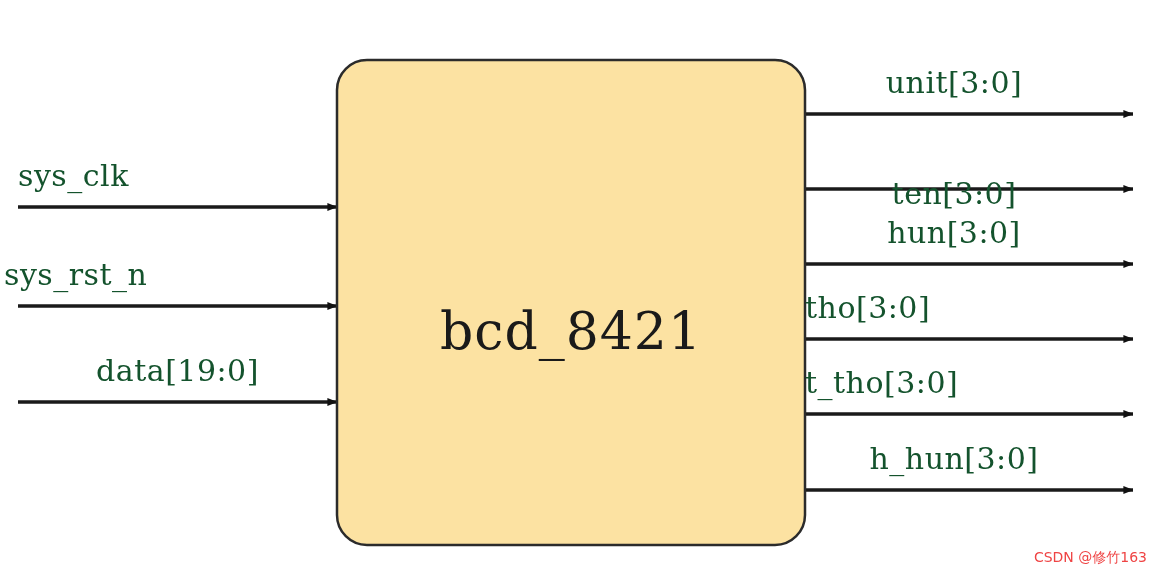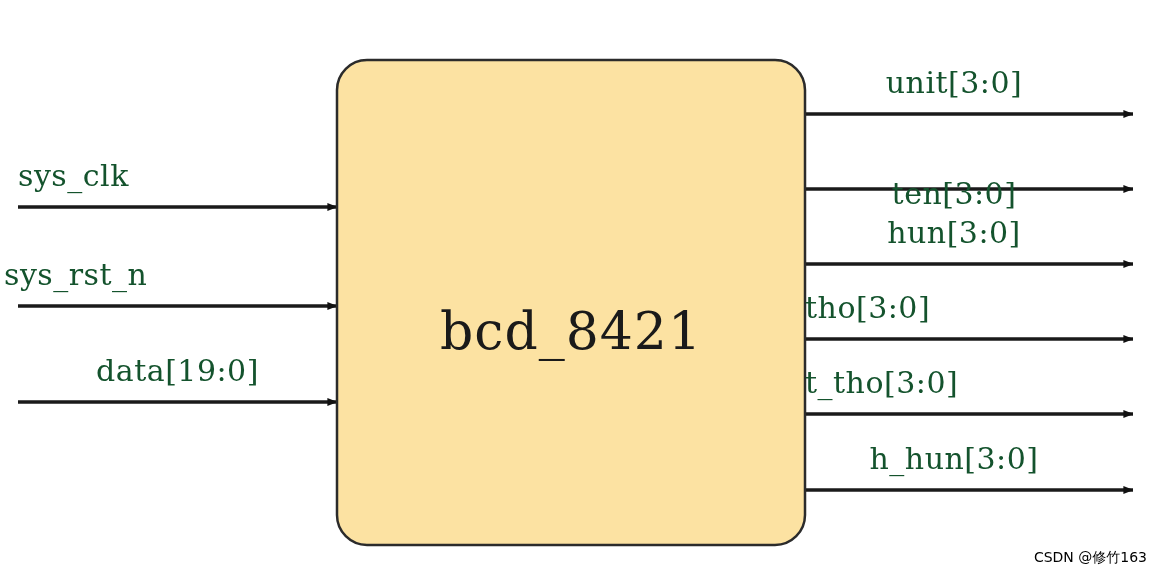--- a/index.html
+++ b/index.html
@@ -39,21 +39,21 @@
     white-space: nowrap;
     letter-spacing: 1px;
     line-height: 1;
   }
   #watermark {
     position: absolute;
     right: 16px;
     bottom: 8px;
     font-family: "DejaVu Sans", sans-serif;
     font-size: 14px;
-    color: #000000;
+    color: #ef4444;
     white-space: nowrap;
     user-select: none;
   }
 </style>
 </head>
 <body>
 
 <div id="canvas">
 
   <svg id="diagram-svg" viewBox="0 0 1163 575" xmlns="http://www.w3.org/2000/svg">

